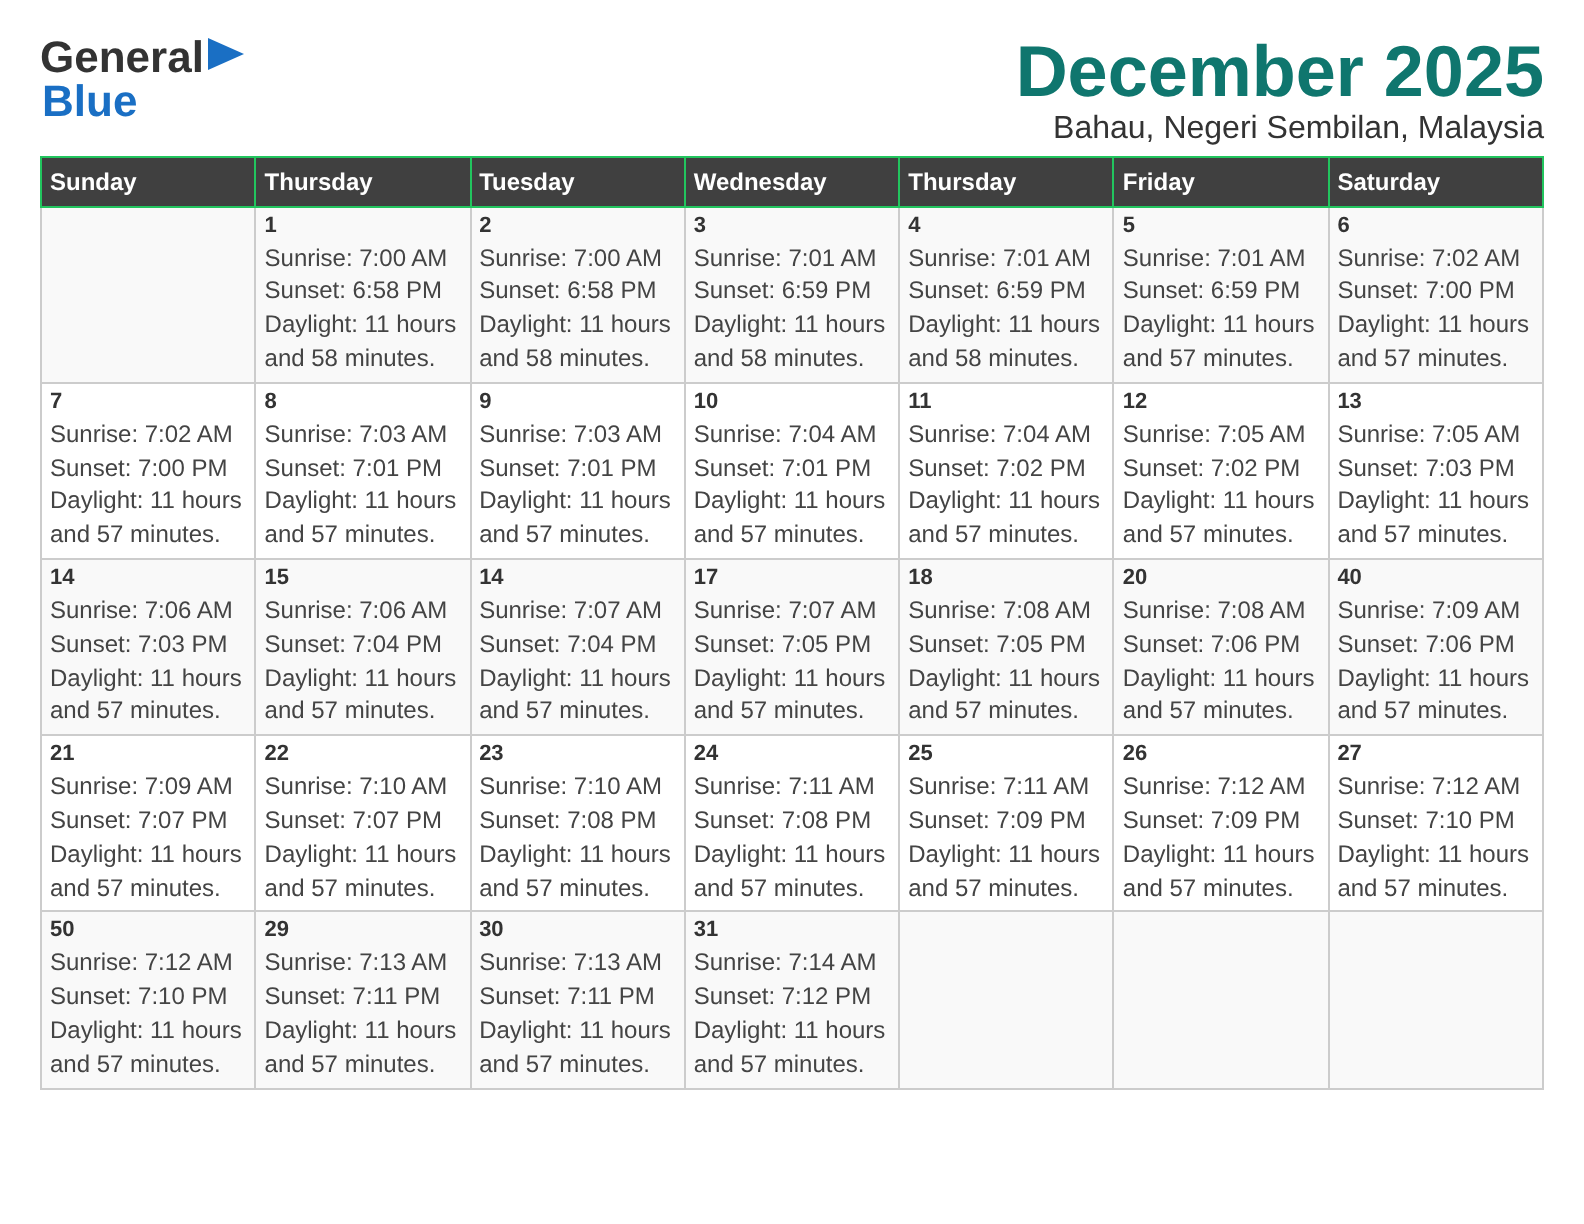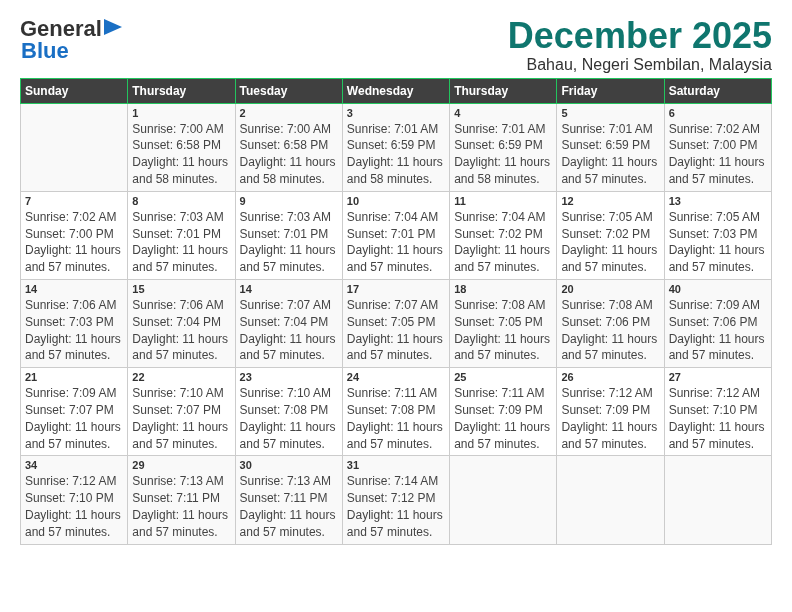--- a/index.html
+++ b/index.html
@@ -312,21 +312,21 @@
           <td>
             <span class="day-num">27</span>
             <div class="day-info" style="white-space: pre-line;">Sunrise: 7:12 AM
 Sunset: 7:10 PM
 Daylight: 11 hours
 and 57 minutes.</div>
           </td>
         </tr>
         <tr>
           <td>
-            <span class="day-num">34</span>
+            <span class="day-num">50</span>
             <div class="day-info" style="white-space: pre-line;">Sunrise: 7:12 AM
 Sunset: 7:10 PM
 Daylight: 11 hours
 and 57 minutes.</div>
           </td>
           <td>
             <span class="day-num">29</span>
             <div class="day-info" style="white-space: pre-line;">Sunrise: 7:13 AM
 Sunset: 7:11 PM
 Daylight: 11 hours

